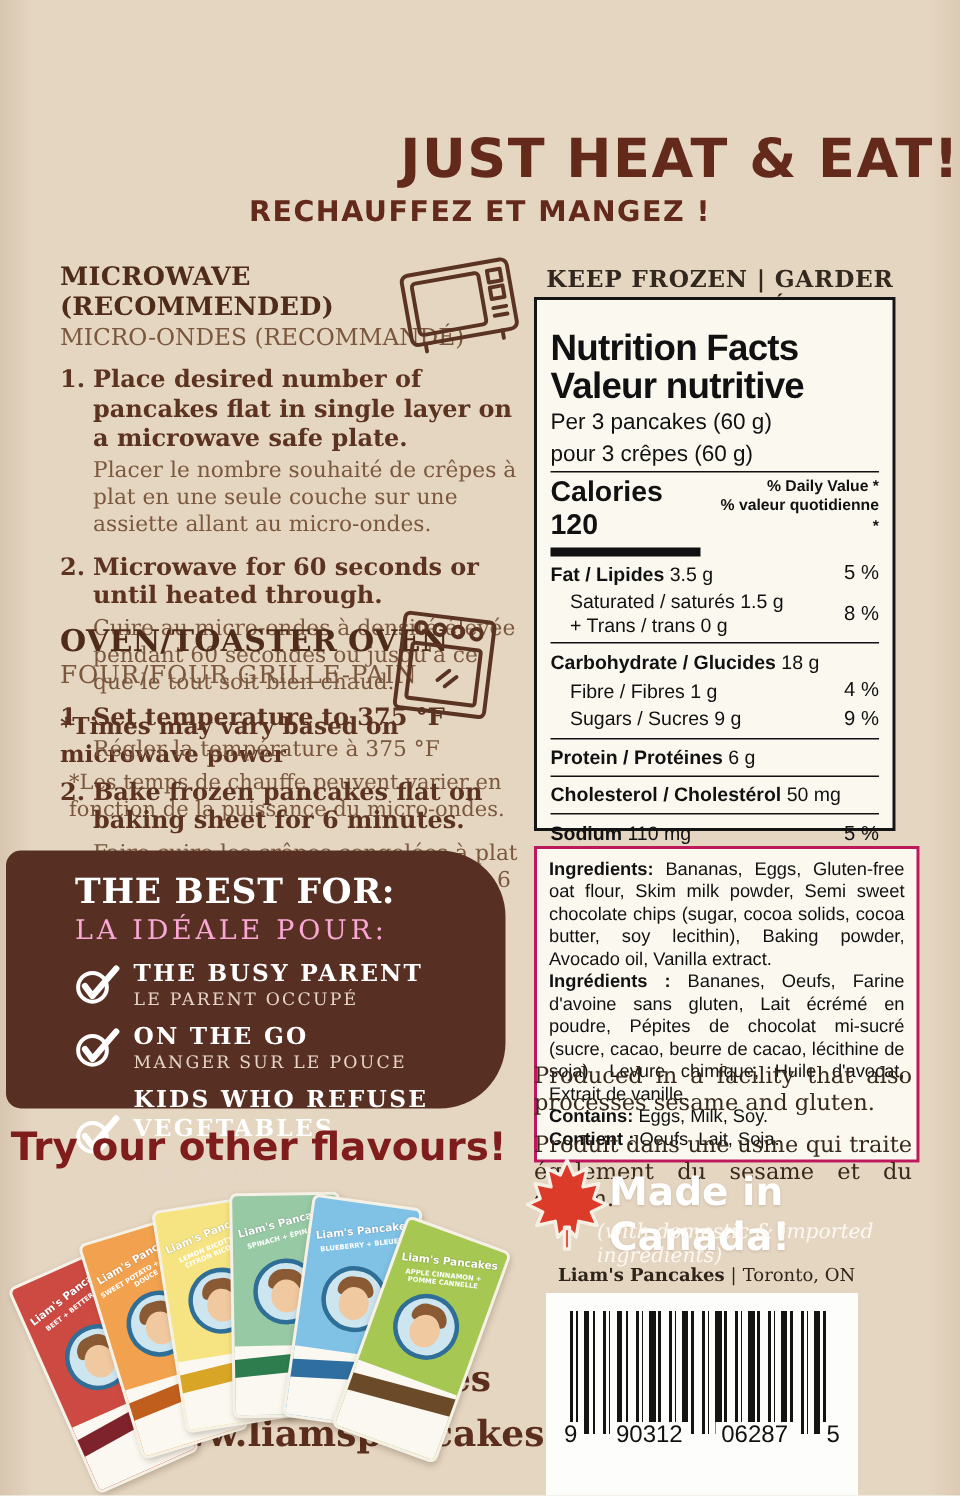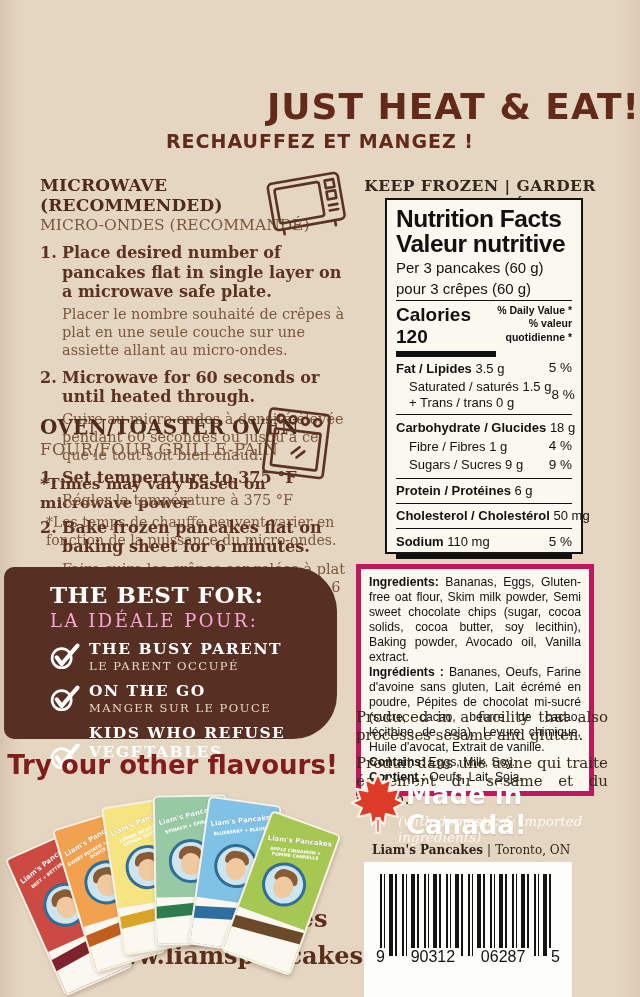--- a/index.html
+++ b/index.html
@@ -69,39 +69,39 @@
     border-radius:12px 12px 4px 4px;background:#8a5a35;}
 
   
   .social-row{left:55px;display:flex;align-items:center;}
   .soc-icon{width:30px;height:30px;margin-right:12px;flex:none;}
   .soc-text{font-family:"DejaVu Serif",serif;font-weight:bold;font-size:24px;color:#5a2d1c;}
 
   
   .frozen{left:356px;top:176px;width:248px;text-align:center;font-weight:bold;
     font-size:15.5px;letter-spacing:.5px;color:#33281e;}
-  .nf{left:356px;top:198px;width:198px;height:356px;background:#fbf8f0;
-    border:2px solid #151515;box-sizing:border-box;padding:6px 9px 4px 9px;
-    font-family:"Liberation Sans","DejaVu Sans",sans-serif;color:#111;margin-left:29px;}
+  .nf{left:356px;top:198px;width:241px;height:356px;background:#fbf8f0;
+    border:2px solid #151515;box-sizing:border-box;padding:20px 9px 4px 9px;
+    font-family:"Liberation Sans","DejaVu Sans",sans-serif;color:#111;}
   .nf-title{font-weight:bold;font-size:24.5px;line-height:1.02;letter-spacing:-.5px;}
   .nf-serv{font-size:15px;line-height:1.18;margin-top:3px;}
   .sep-thin{height:0;border-top:1.3px solid #111;margin:3px 0;}
   .sep-thick{height:4.5px;background:#111;margin:3px 0;}
   .nf-calrow{display:flex;justify-content:space-between;align-items:flex-start;margin-top:1px;}
   .nf-cal{font-weight:bold;font-size:19px;}
   .nf-dvh{font-weight:bold;font-size:10.5px;text-align:right;line-height:1.25;}
   .nf-calbar{width:100px;height:5.5px;background:#111;margin:3px 0 2px 0;}
   .nfrow{display:flex;justify-content:space-between;align-items:center;
     font-size:13px;line-height:1.18;padding:1.5px 0;}
   .nfrow .nfl div{white-space:nowrap;}
   .nfrow.ind .nfl{padding-left:13px;}
   .nfr{font-size:13.5px;white-space:nowrap;}
   .nf-foot{font-size:12px;line-height:1.22;margin-top:3px;}
 
-  .ingbox{left:356px;top:564px;width:238px;background:#fbf8f0;border:5px solid #be185d;
+  .ingbox{left:356px;top:564px;width:257px;background:#fbf8f0;border:2px solid #be185d;
     box-sizing:border-box;padding:6px 8px;
     font-family:"Liberation Sans","DejaVu Sans",sans-serif;font-size:12.2px;
     line-height:1.23;color:#111;}
   .ingbox p{margin:0;text-align:justify;}
   .ing-label{font-weight:bold;}
 
   .facility{left:356px;top:708px;width:252px;font-size:15px;color:#38291c;
     line-height:1.22;text-align:justify;}
   .facility .p2{margin-top:9px;}
 

